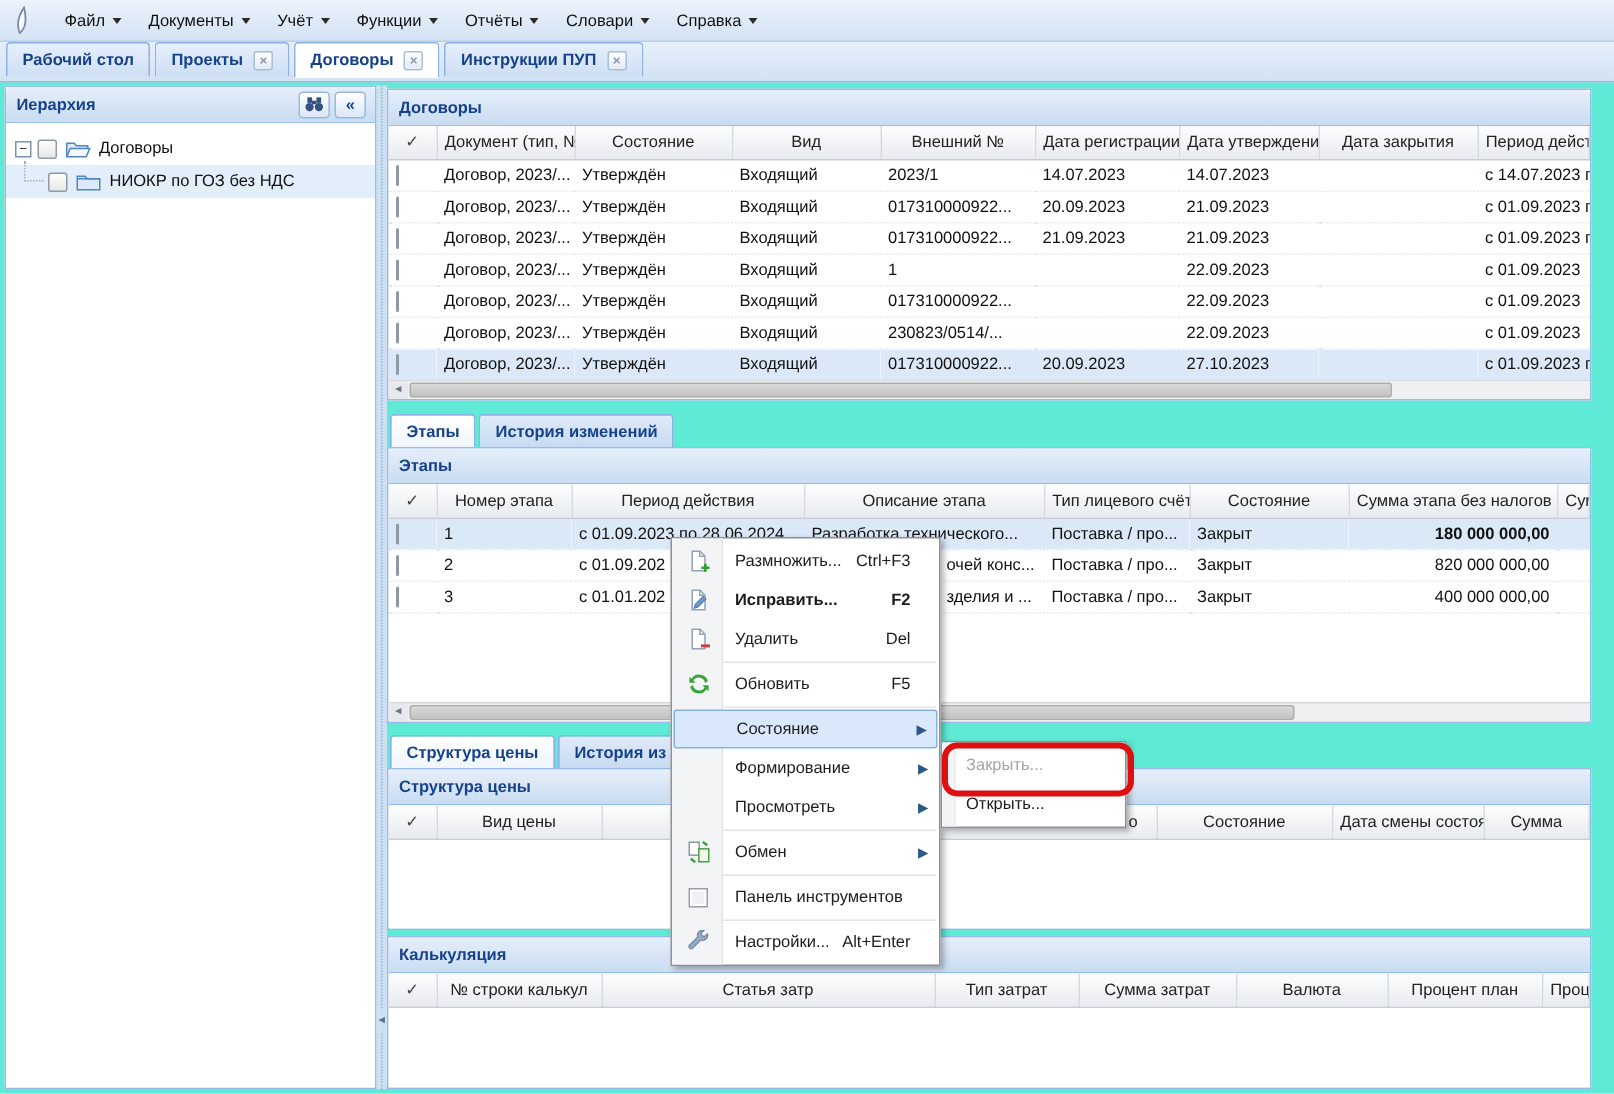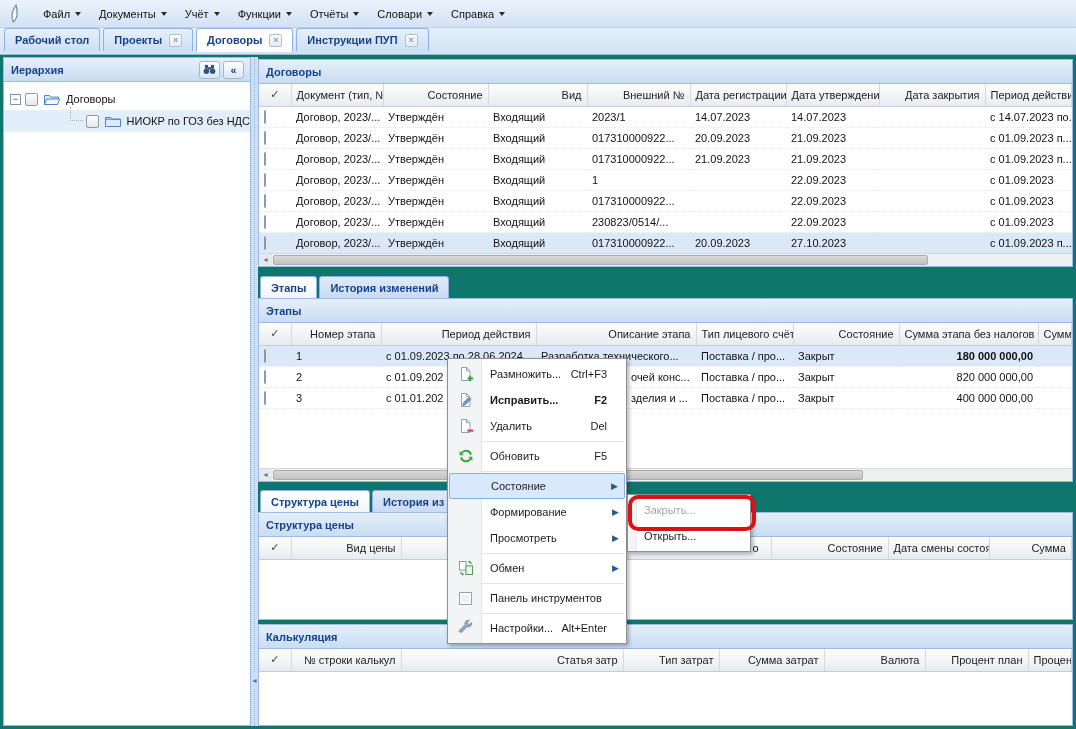--- a/index.html
+++ b/index.html
@@ -16,32 +16,32 @@
   
   .tabbar{position:absolute;left:0;top:28px;width:100%;height:27px;display:flex;align-items:flex-start;padding-left:4px;gap:3px;
     background:linear-gradient(#e7f0fb,#d2e2f4);border-bottom:1px solid #98b7e0;}
   .tab{height:23px;display:flex;align-items:center;padding:0 10px;border:1px solid #8db2e3;border-bottom:none;border-radius:3px 3px 0 0;
     background:linear-gradient(#e6effc,#cddff4);color:#15428b;font-weight:bold;white-space:nowrap;cursor:default;}
   .tab.active{background:#ffffff;position:relative;margin-bottom:-1px;height:24px;border-bottom:1px solid #fff;}
   .tab-x{width:13px;height:13px;margin-left:7px;border:1px solid #a9bed8;border-radius:2px;background:linear-gradient(#fff,#e2ebf6);
     color:#8b99ad;font-size:9px;line-height:11px;text-align:center;}
 
   
-  .content{position:absolute;left:0;top:55px;right:0;bottom:0;display:flex;padding:2px 3px 3px 3px;background:#0f766e;}
+  .content{position:absolute;left:0;top:55px;right:0;bottom:0;display:flex;padding:2px 15px 3px 3px;background:#5eead4;}
 
   
   .sidebar{width:248px;display:flex;flex-direction:column;border:1px solid #99bbe8;background:#fff;}
   .panel-header{height:24px;flex:none;display:flex;align-items:center;padding:0 6px 0 7px;
     background:linear-gradient(#e6effb,#c9dcf1);border-bottom:1px solid #99bbe8;color:#15428b;font-weight:bold;border-radius:3px 3px 0 0;}
   .hdr-spacer{flex:1;}
   .hdr-btn{width:21px;height:18px;margin-left:3px;border:1px solid #9cb8dc;border-radius:3px;background:linear-gradient(#ffffff,#d9e7f6);
     display:flex;align-items:center;justify-content:center;color:#15428b;font-weight:bold;font-size:11px;cursor:default;}
   .tree{flex:1;background:#fff;padding-top:6px;overflow:hidden;}
   .tree-row{height:22px;display:flex;align-items:center;white-space:nowrap;}
-  .tree-row.sel{background:#e3eefb;justify-content:flex-end;}
+  .tree-row.sel{background:#e3eefb;}
   .expander{width:11px;height:11px;flex:none;border:1px solid #7e94ab;background:#fff;margin:0 4px 0 6px;
     font-size:9px;line-height:8px;text-align:center;color:#333;}
   .tree-elbow{width:13px;height:14px;flex:none;border-left:1px dotted #9fb0c0;border-bottom:1px dotted #9fb0c0;margin:-10px 3px 4px 12px;}
   .cb{width:13px;height:13px;flex:none;border:1px solid #8e99a5;border-radius:2px;background:linear-gradient(#ffffff,#e6e6e6);margin-right:5px;}
   .tree-folder{margin-right:5px;display:flex;align-items:center;}
   .tree-label{color:#111;}
 
   
   .splitter{width:7px;flex:none;position:relative;background:#cfdff2;}
   .splitter::before{content:'';position:absolute;left:3px;top:0;bottom:0;border-left:1px dotted #9db4d4;}
@@ -56,21 +56,21 @@
   #calc-panel{top:567px;bottom:0;}
   .subtabs{height:24px;display:flex;align-items:flex-end;gap:2px;padding-left:2px;}
   .subtab{height:22px;display:flex;align-items:center;padding:0 10px;border:1px solid #8db2e3;border-bottom:none;border-radius:3px 3px 0 0;
     background:linear-gradient(#dfeafa,#c8dbf2);color:#15428b;font-weight:bold;white-space:nowrap;overflow:hidden;}
   .subtab.active{background:linear-gradient(#ffffff,#f0f6fd);}
   .section-panel{position:absolute;left:0;right:0;top:24px;bottom:0;border:1px solid #99bbe8;background:#fff;display:flex;flex-direction:column;overflow:hidden;}
 
   
   .grid-wrap{flex:1;overflow:hidden;background:#fff;}
   table.grid{border-collapse:collapse;table-layout:fixed;width:100%;}
-  table.grid th{height:22px;padding:0 5px;text-align:right;font-weight:normal;color:#222;white-space:nowrap;overflow:hidden;
+  table.grid th{height:22px;padding:0 5px;text-align:center;font-weight:normal;color:#222;white-space:nowrap;overflow:hidden;
     background:linear-gradient(#fdfdfd,#e7ebf0);border-right:1px solid #d4dae2;border-bottom:1px solid #c7cdd6;}
   table.grid th.chk{text-align:center;color:#444;}
   table.grid td{height:21px;padding:0 5px;white-space:nowrap;overflow:hidden;border-bottom:1px dotted #e3e8ee;color:#111;}
   table.grid tr.sel td{background:#dbe8f7;}
   td.cbcell{padding:0;} td.cbcell .cb{margin:0 auto;}
 
   
   .hscroll{height:13px;flex:none;position:relative;background:#eef0f2;border-top:1px solid #d5d9de;}
   .hs-arrow{position:absolute;left:0;top:0;width:13px;height:12px;background:#e7e9ec;color:#6d7683;font-size:7px;line-height:12px;text-align:center;}
   .hs-thumb{position:absolute;top:1px;height:10px;background:linear-gradient(#d9d9d9,#c2c2c2);border:1px solid #adadad;border-radius:2px;}

